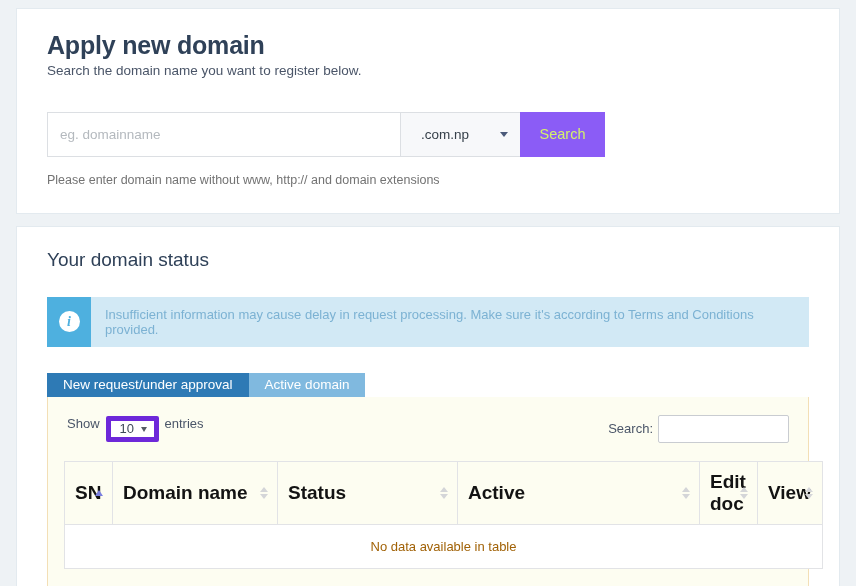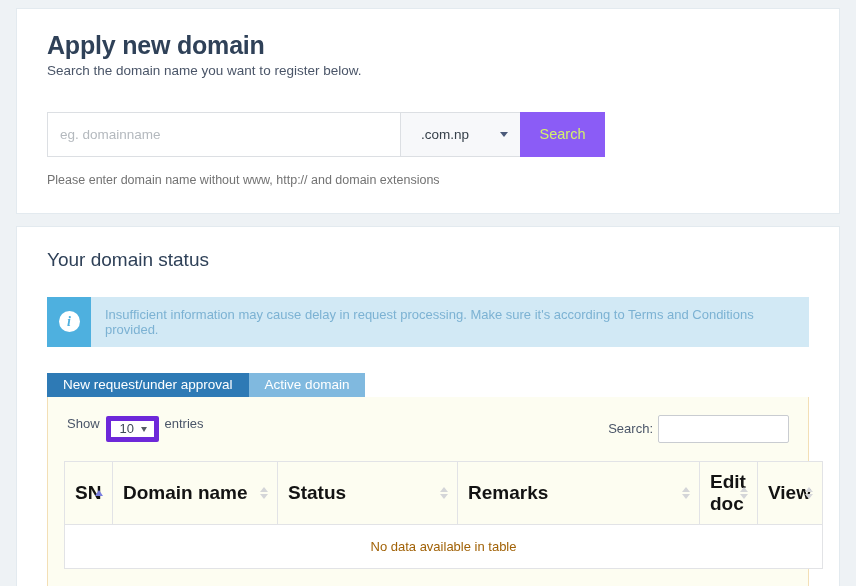--- a/index.html
+++ b/index.html
@@ -384,21 +384,21 @@
                   </span>
               </th>
               <th>
                 <span>Status</span>
                 <span class="sort">
                     <span class="up"></span>
                     <span class="down"></span>
                   </span>
               </th>
               <th>
-                <span>Remarks</span>
+                <span>Active</span>
                 <span class="sort">
                     <span class="up"></span>
                     <span class="down"></span>
                   </span>
               </th>
               <th>
                 <span>Edit doc</span>
                 <span class="sort">
                     <span class="up"></span>
                     <span class="down"></span>

